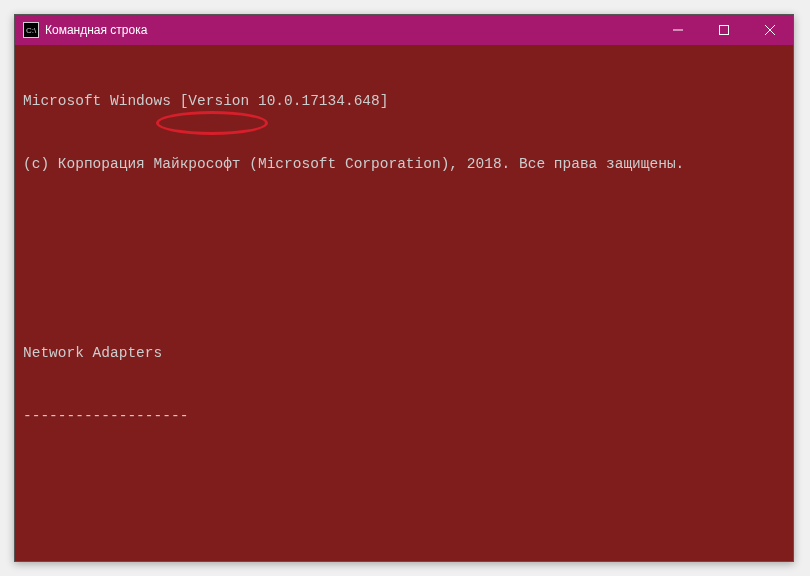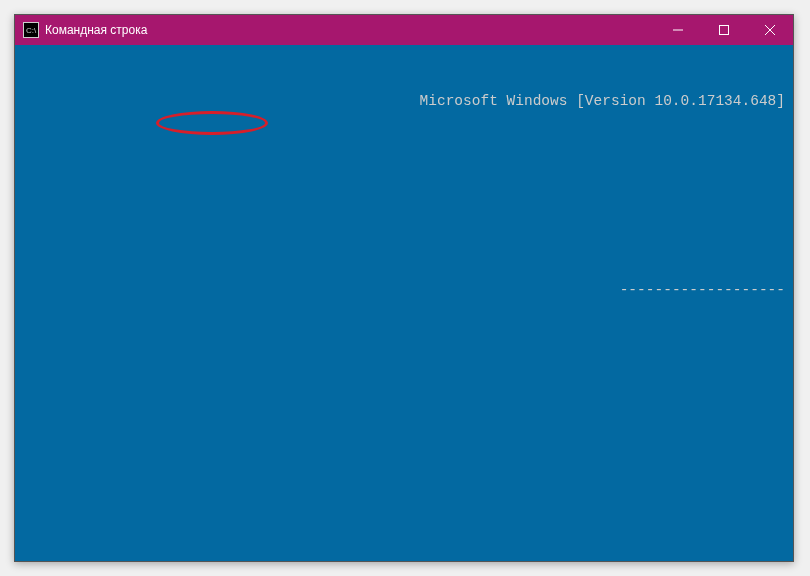--- a/index.html
+++ b/index.html
@@ -49,29 +49,28 @@
       width: 46px;
       height: 30px;
       display: flex;
       align-items: center;
       justify-content: center;
       color: #fff;
     }
     .win-btn svg { width: 10px; height: 10px; }
     .terminal {
       flex: 1;
-      background: #0369a1;
+      background: #7f1d1d;
       color: #ccc;
       font-size: 14.5px;
       line-height: 1.45;
       padding: 4px 8px;
       white-space: pre;
       overflow: hidden;
       position: relative;
-      text-align: right;
     }
     .line { white-space: pre; }
     .highlight-oval {
       position: absolute;
       border: 3px solid #d61f2a;
       border-radius: 50%;
       width: 112px;
       height: 24px;
       left: 141px;
       top: 66px;
@@ -99,22 +98,24 @@
     <div class="win-btn close">
       <svg viewBox="0 0 10 10">
           <line x1="0" y1="0" x2="10" y2="10" stroke="#fff" stroke-width="1"></line>
           <line x1="10" y1="0" x2="0" y2="10" stroke="#fff" stroke-width="1"></line>
         </svg>
     </div>
   </div>
 
   <div class="terminal">
     <div class="line">Microsoft Windows [Version 10.0.17134.648]</div>
+    <div class="line">(с) Корпорация Майкрософт (Microsoft Corporation), 2018. Все права защищены.</div>
     <div class="line"> </div>
     <div class="line"> </div>
+    <div class="line">Network Adapters</div>
     <div class="line">-------------------</div>
     <div class="line"> </div>
     
     
     
     
     
     
     
     

